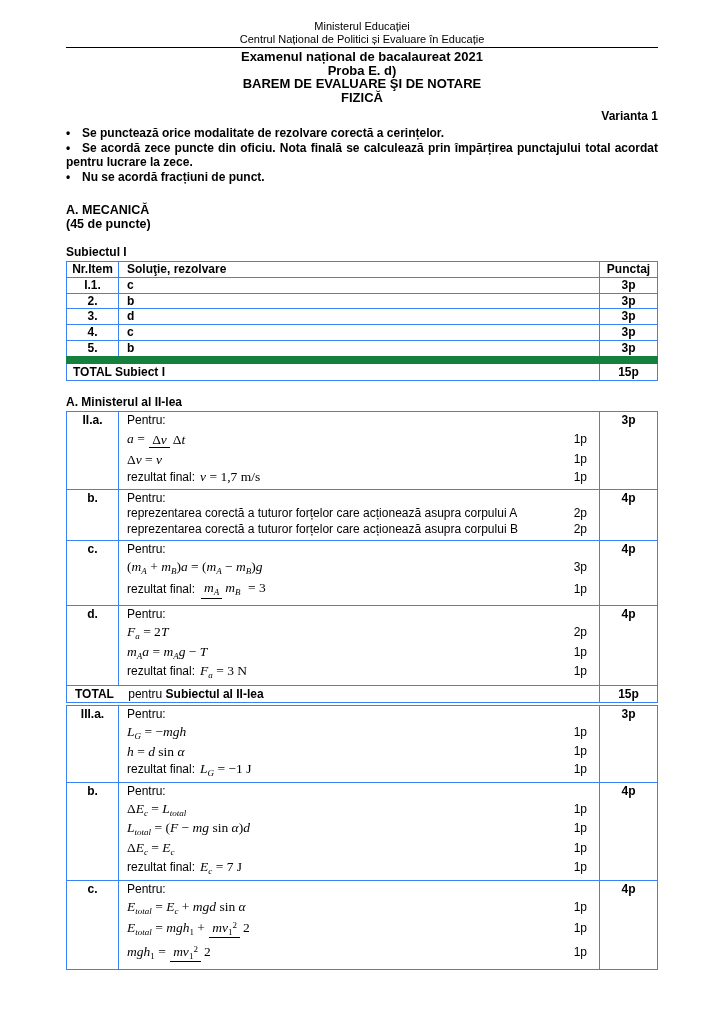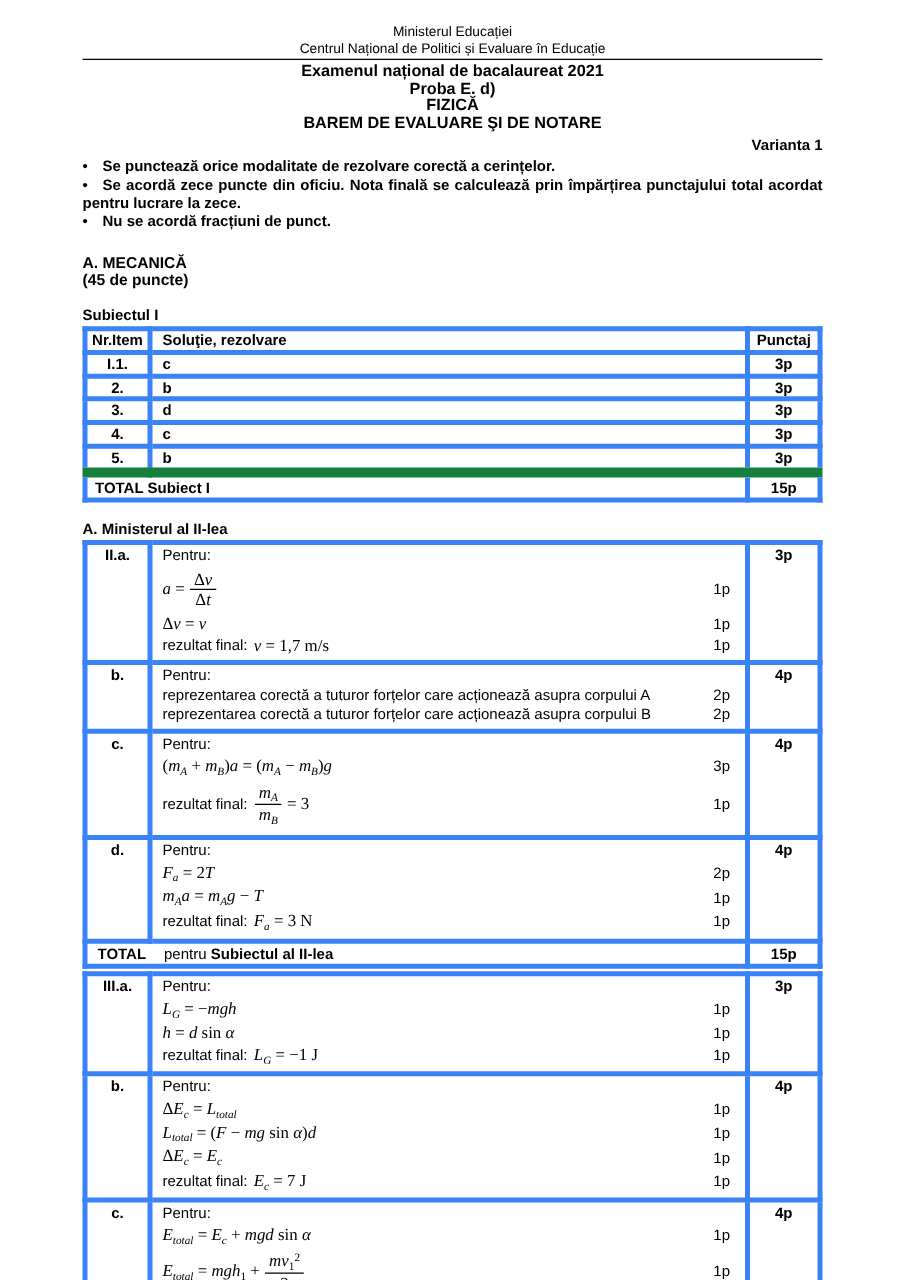--- a/index.html
+++ b/index.html
@@ -17,21 +17,21 @@
   .hdr-rule { border-top:1px solid #000; margin:1px 0 2px 0; }
   .title-line { font-weight:bold; font-size:13px; line-height:13.5px; }
   .variant-row { text-align:right; font-weight:bold; margin-top:5px; }
   .notes { margin-top:3px; }
   .note { font-weight:bold; line-height:14.5px; text-align:justify; }
   .note .bullet { display:inline-block; width:16px; }
   .section-row { display:flex; justify-content:space-between; font-weight:bold; font-size:12.5px; margin-top:19px;flex-direction:column; }
   .sub-title { font-weight:bold; margin-top:14px; }
   .sub-title2 { font-weight:bold; margin-top:19px; }
   table.rub { border-collapse:collapse; width:100%; table-layout:fixed; margin-top:2px; }
-  table.rub td { border:4px solid #3b82f6; vertical-align:top; }
+  table.rub td { border:1px solid #3b82f6; vertical-align:top; }
   col.c1 { width:52px; } col.c3 { width:58px; }
   
   .t1 td { padding:0 6px; line-height:14.8px; font-weight:bold; }
   .t1 .hd2 { text-align:left; padding-left:8px; }
   .t1 .cc { text-align:center; padding:0 2px; }
   .t1 .ans { text-align:left; padding-left:8px; }
   .t1 .total-row td { border-top:8px solid #15803d; }
   
   .t2 .item { text-align:center; font-weight:bold; padding-top:1px; }
   .t2 .score { text-align:center; font-weight:bold; padding-top:1px; }
@@ -46,37 +46,37 @@
   .total-cell .mid { font-weight:normal;margin-left:11px; }
   .total-score { text-align:center; }
   .t3 { margin-top:2px; }
   .t3-bottom td { border-bottom:2px solid #000; }
   
   .math { font-family:"Liberation Serif", serif; font-size:13.5px; line-height:1.2; }
   .m-i { font-style:italic; }
   .m-sub { font-size:9px; font-style:italic; vertical-align:-3px; }
   .m-subu { font-size:9px; vertical-align:-3px; }
   .m-sup { font-size:9px; vertical-align:4px; }
-  .frac { display:inline-flex; flex-direction:column; text-align:center; vertical-align:middle; margin:2px 1px; }
+  .frac { display:inline-flex; text-align:center; vertical-align:middle; margin:2px 1px; }
   .frac .fn { display:block; border-bottom:1px solid #000; padding:0 3px; line-height:1.15; }
   .frac .fd { display:block; padding:0 3px; line-height:1.15; }
 </style>
 </head>
 <body>
 
 <div>
 
   <div>
     <div class="center small">Ministerul Educației</div>
     <div class="center small">Centrul Național de Politici și Evaluare în Educație</div>
     <div class="hdr-rule"></div>
     <div class="center title-line">Examenul național de bacalaureat 2021</div>
     <div class="center title-line">Proba E. d)</div>
+    <div class="center title-line">BAREM DE EVALUARE ŞI DE NOTARE</div>
     <div class="center title-line">FIZICĂ</div>
-    <div class="center title-line">BAREM DE EVALUARE ŞI DE NOTARE</div>
     <div class="variant-row">Varianta 1</div>
   </div>
 
   <div class="notes">
     <div class="note"><span class="bullet">•</span><span>Se punctează orice modalitate de rezolvare corectă a cerințelor.</span></div>
     <div class="note"><span class="bullet">•</span><span>Se acordă zece puncte din oficiu. Nota finală se calculează prin împărțirea punctajului total acordat pentru lucrare la zece.</span></div>
     <div class="note"><span class="bullet">•</span><span>Nu se acordă fracțiuni de punct.</span></div>
   </div>
 
   <div class="section-row">

